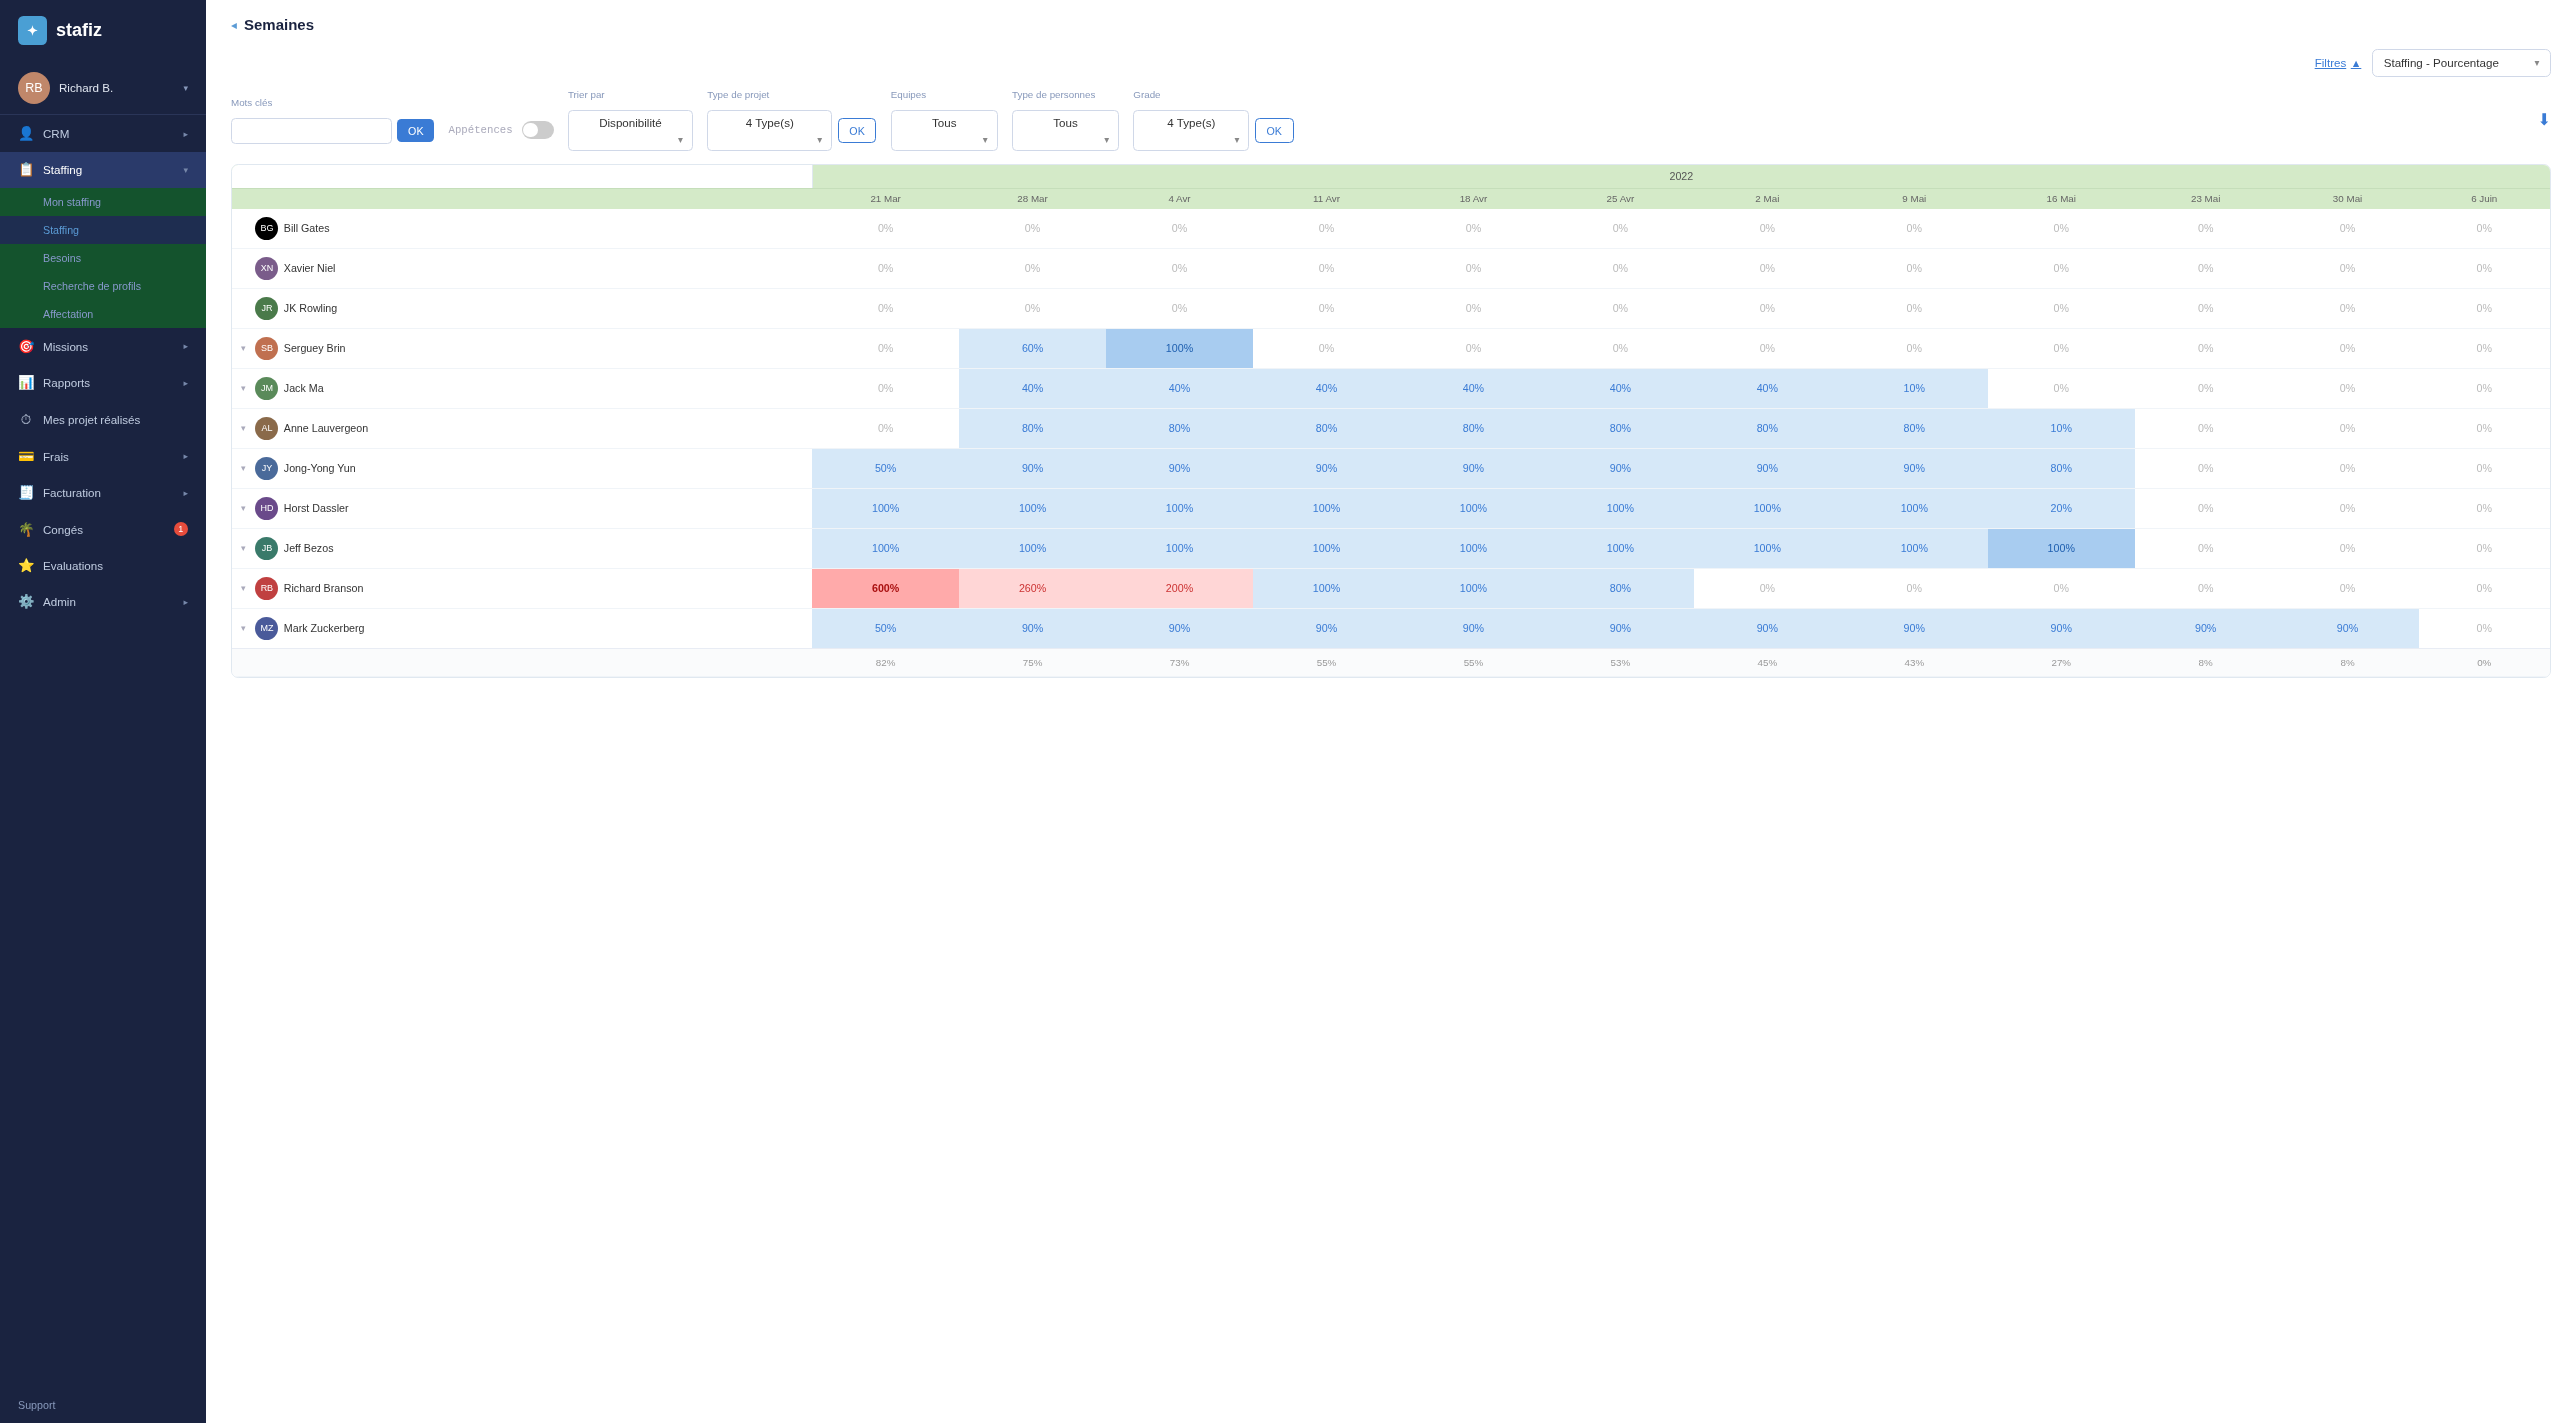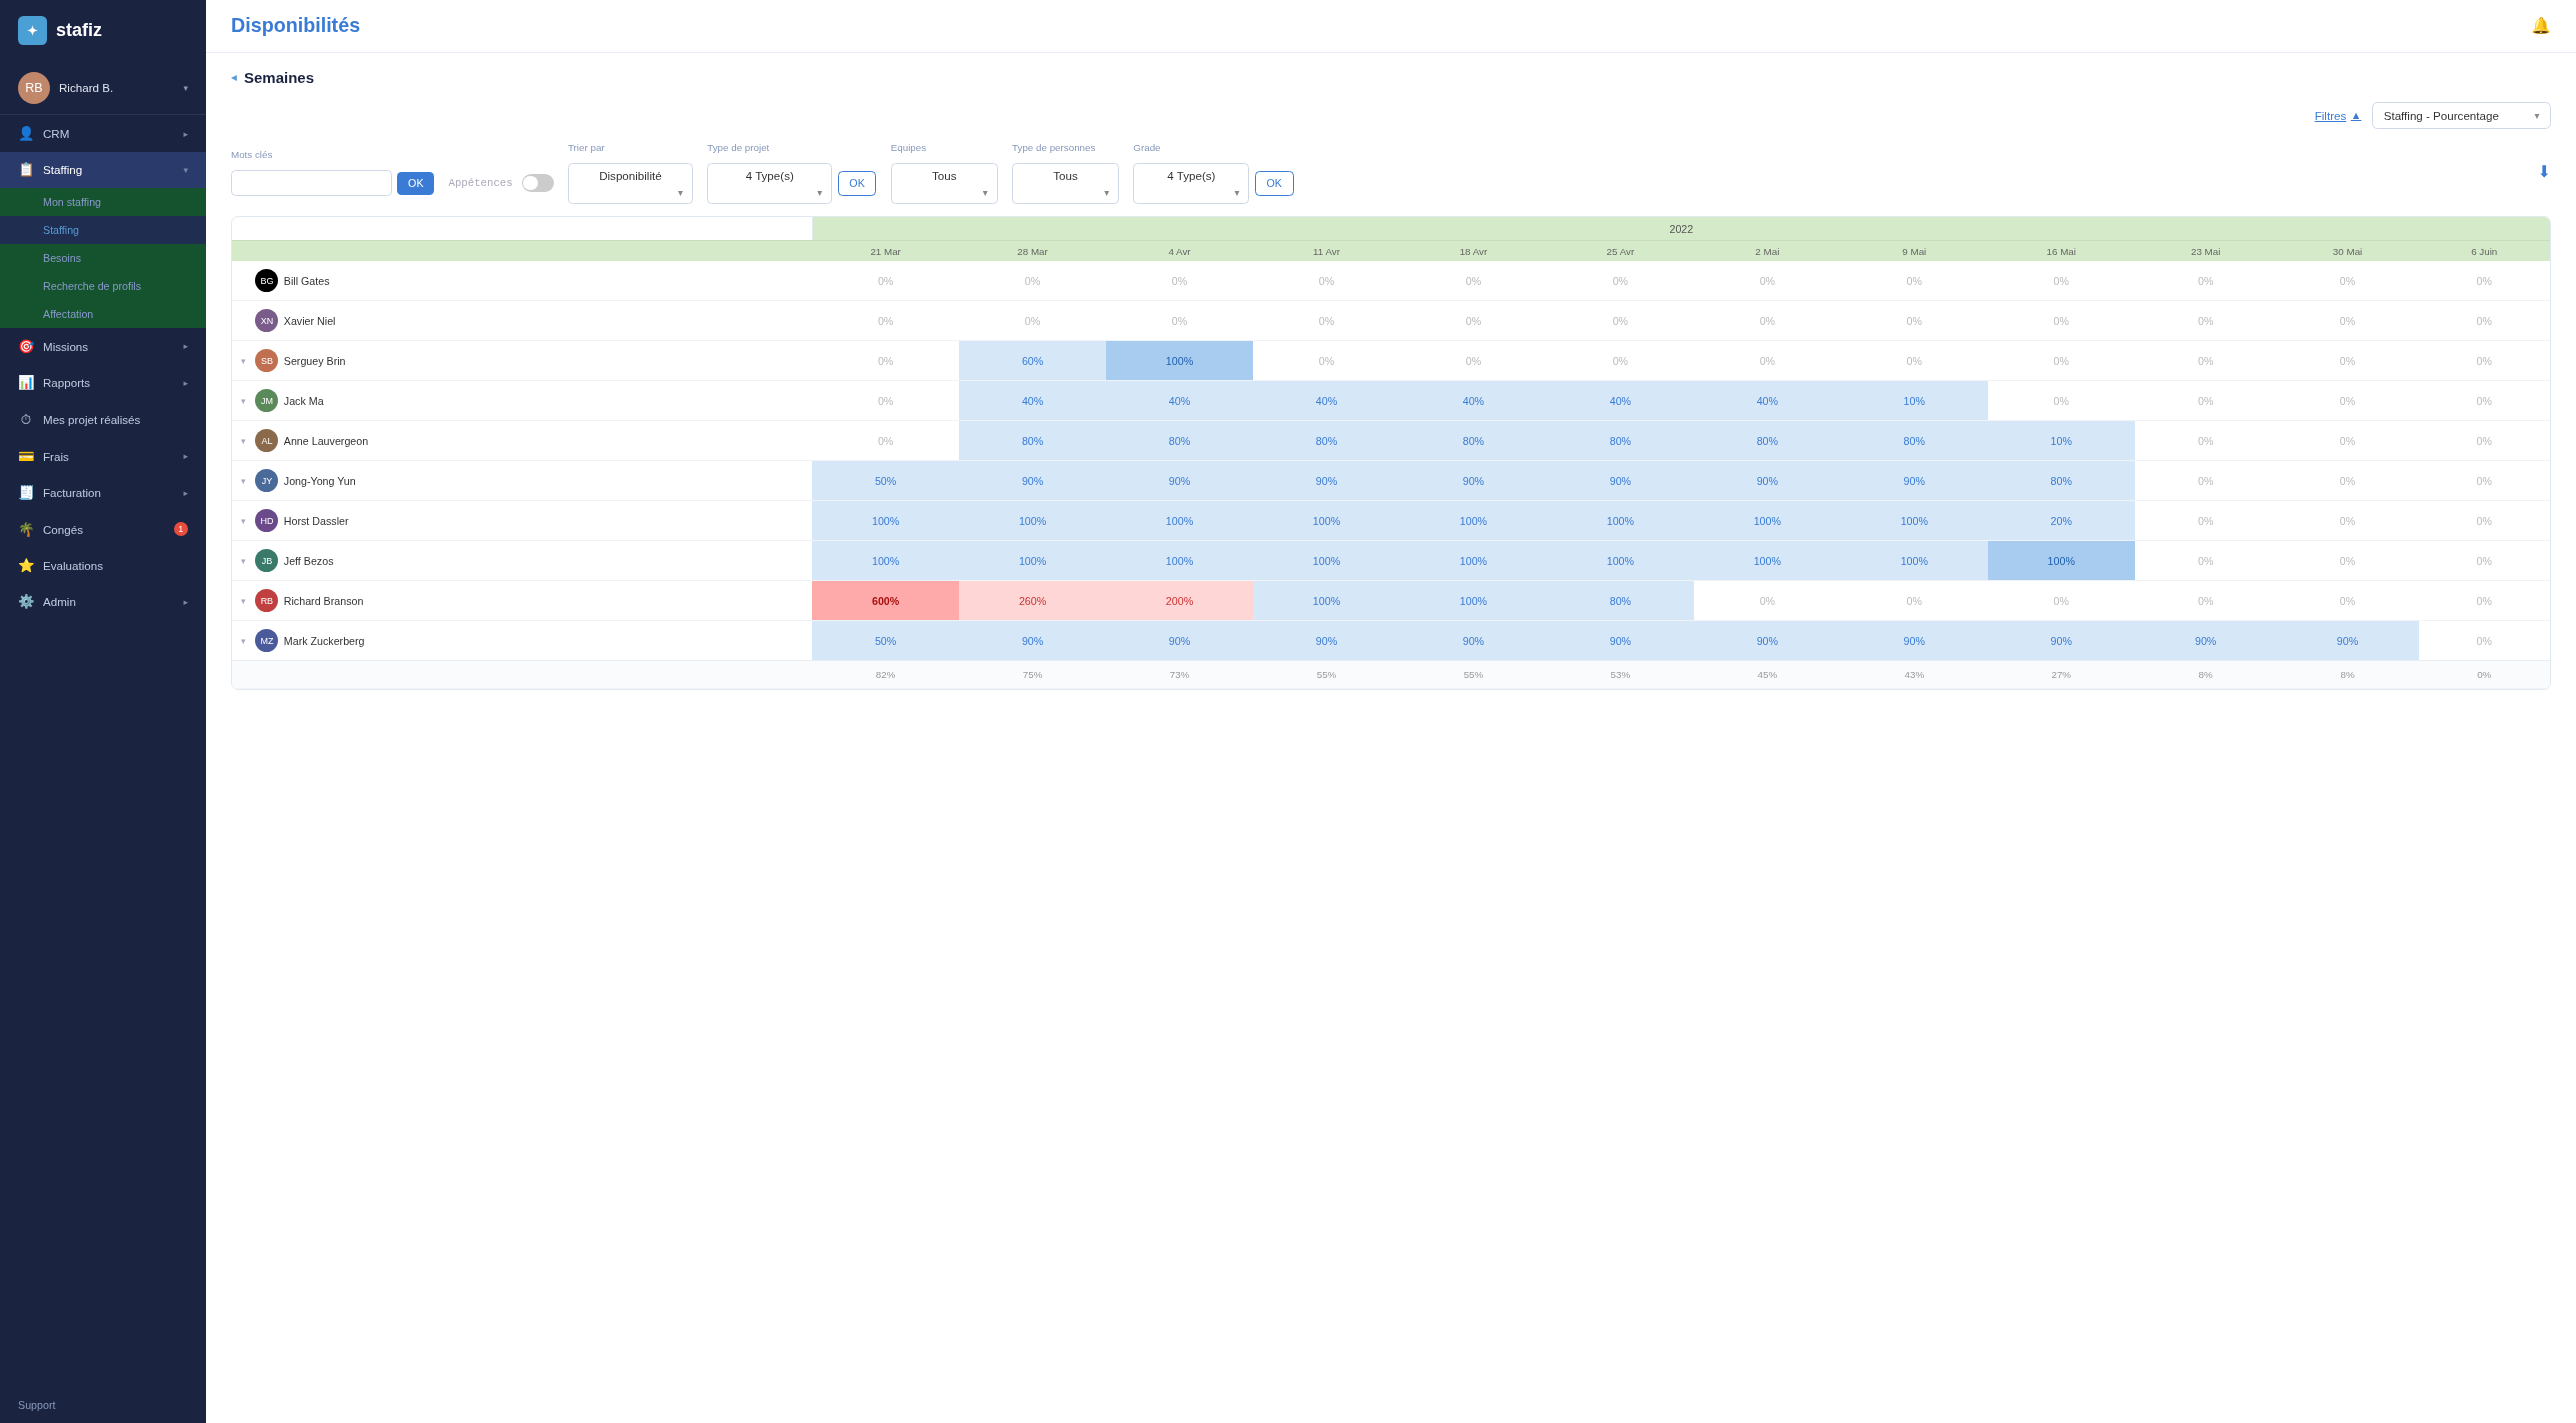--- a/index.html
+++ b/index.html
@@ -164,24 +164,20 @@
   <div class="nav-item">
     <span class="nav-icon">⚙️</span>
     <span class="nav-label">Admin</span>
     <span class="nav-chevron">▸</span>
   </div>
 
   <div class="support-btn">Support</div>
 </div>
 
 <div class="main">
-  <div class="header">
-    <h1 class="page-title">Disponibilités</h1>
-    <span class="header-bell">🔔</span>
-  </div>
 
   <div class="content">
 
     <div class="semaines-header">
       <span class="semaines-chevron">◂</span>
       <span class="semaines-title">Semaines</span>
     </div>
 
     <div class="toolbar">
       <div class="filtres-btn">
@@ -327,20 +323,41 @@
               <td class="cell-0">0%</td>
               <td class="cell-0">0%</td>
               <td class="cell-0">0%</td>
               <td class="cell-0">0%</td>
               <td class="cell-0">0%</td>
               <td class="cell-0">0%</td>
             </tr>
             <tr>
               <td class="name-cell-td" style="min-width: 179px;">
                 <div style="display: flex; align-items: center; gap: 5.4px;">
+                  <span style="width: 9px;"></span>
+                  <div class="person-avatar" style="background: rgb(74, 122, 74);">JR</div>
+                  <span class="person-name">JK Rowling</span>
+                </div>
+              </td>
+              <td class="cell-0">0%</td>
+              <td class="cell-0">0%</td>
+              <td class="cell-0">0%</td>
+              <td class="cell-0">0%</td>
+              <td class="cell-0">0%</td>
+              <td class="cell-0">0%</td>
+              <td class="cell-0">0%</td>
+              <td class="cell-0">0%</td>
+              <td class="cell-0">0%</td>
+              <td class="cell-0">0%</td>
+              <td class="cell-0">0%</td>
+              <td class="cell-0">0%</td>
+            </tr>
+            <tr>
+              <td class="name-cell-td" style="min-width: 179px;">
+                <div style="display: flex; align-items: center; gap: 5.4px;">
                   <span class="row-chevron">▾</span>
                   <div class="person-avatar" style="background: rgb(192, 112, 80);">SB</div>
                   <span class="person-name">Serguey Brin</span>
                 </div>
               </td>
               <td class="cell-0">0%</td>
               <td class="cell-light-blue">60%</td>
               <td class="cell-blue">100%</td>
               <td class="cell-0">0%</td>
               <td class="cell-0">0%</td>

